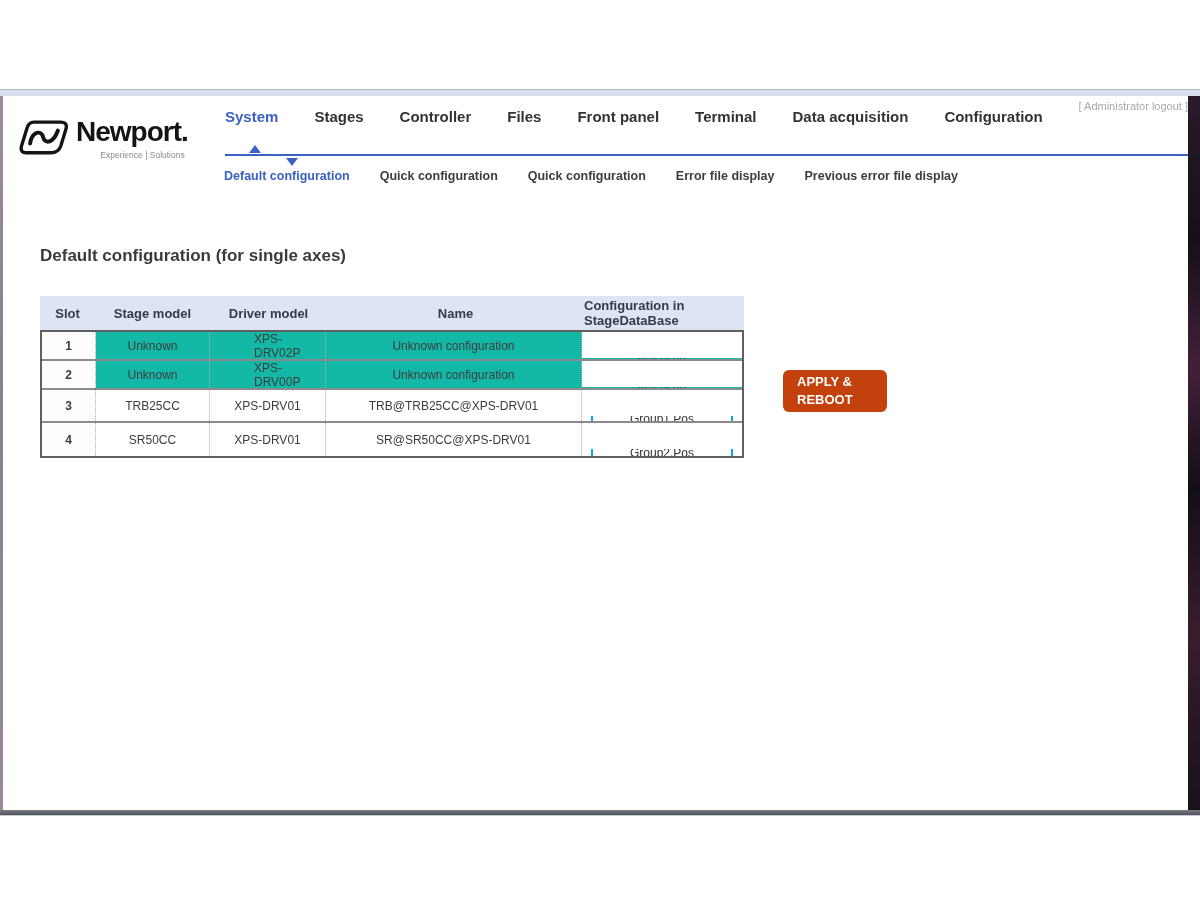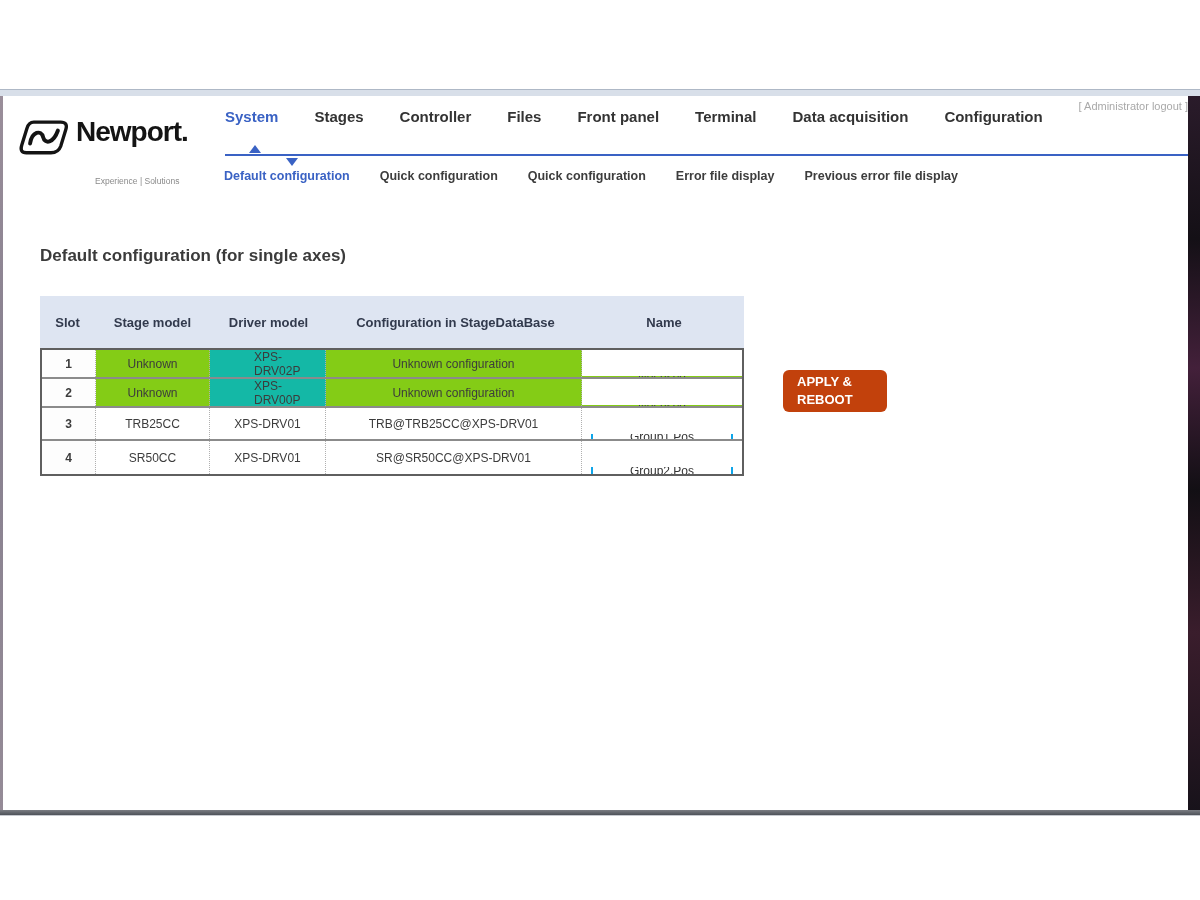--- a/index.html
+++ b/index.html
@@ -15,22 +15,22 @@
   .right-edge { position:absolute; left:1188px; top:96px; width:12px; height:716px;
                 background:linear-gradient(180deg,#2a1b2a 0%,#141016 20%,#43203a 38%,#120f14 55%,#3a1d2c 75%,#17121a 100%); }
   .bottom-bar { position:absolute; left:0; top:810px; width:1200px; height:6px;
                 background:linear-gradient(180deg,#7a7d83,#4e5258); border-bottom:1px solid #c6c9cf; }
 
   
   .logout { position:absolute; top:100px; right:12px; font-size:11px; color:#a9a9a9; }
   .logo-icon { position:absolute; left:18px; top:117px; }
   .brand { position:absolute; left:76px; top:116px; font-size:28px; font-weight:bold;
            color:#141414; letter-spacing:-1px; }
-  .tagline { position:absolute; left:95px; top:150px; width:95px; text-align:left;
-             font-size:8.5px; color:#8a8a8a;margin-top:26px; }
+  .tagline { position:absolute; left:95px; top:150px; width:95px; text-align:center;
+             font-size:8.5px; color:#8a8a8a; }
 
   
   .main-nav { position:absolute; left:225px; top:108px; display:flex; gap:36px; }
   .main-nav a { font-size:15px; font-weight:bold; color:#333333; text-decoration:none; white-space:nowrap; }
   .main-nav a.active { color:#3a62c4; }
   .nav-underline { position:absolute; left:225px; top:154px; width:963px; height:2px; background:#3a62c4; }
   .arrow-up   { position:absolute; left:249px; top:145px; width:0; height:0;
                 border-left:6px solid transparent; border-right:6px solid transparent;
                 border-bottom:8px solid #3a62c4; }
   .arrow-down { position:absolute; left:286px; top:158px; width:0; height:0;
@@ -41,35 +41,35 @@
   .sub-nav { position:absolute; left:224px; top:169px; display:flex; gap:30px; }
   .sub-nav a { font-size:12.5px; font-weight:bold; color:#3d3d3d; text-decoration:none; white-space:nowrap; }
   .sub-nav a.active { color:#3a62c4; }
 
   
   .page-title { position:absolute; left:40px; top:246px; font-size:17px; font-weight:bold; color:#3b3b3b; }
 
   
   .cfg-table { position:absolute; left:40px; top:296px; width:704px; }
   .thead { display:grid; grid-template-columns:55px 115px 117px 257px 160px;
-           height:52px; background:#dee5f2; }
+           height:34px; background:#dee5f2; }
   .thead div { display:flex; align-items:center; justify-content:center;
                font-size:13px; font-weight:bold; color:#323a4d; }
   .tbody { border:2px solid #5f5f5f; background:#ffffff; }
   .trow { display:grid; grid-template-columns:54px 114px 116px 256px 160px;
           border-bottom:2px solid #8b8b8b; }
   .trow:last-child { border-bottom:none; }
   .trow.short { height:29px; }
   .trow.tall  { height:33px; }
   .trow > div { display:flex; align-items:center; justify-content:center;
                 font-size:12px; color:#3c3c3c; border-right:1px dotted #b0b0b0;
                 background:#ffffff; overflow:hidden; }
   .trow > div:last-child { border-right:none;margin-top:26px; }
   .trow .slot { font-weight:bold; background:#fdfdfd; }
-  .trow .yellow { background:#84cc16; }
+  .trow .yellow { background:#14b8a6; }
   .trow .drv-light { background:#14b8a6;padding-left:44px; }
   .name-input { width:142px; height:21px; border:2px solid #0ea5e9; background:#ffffff;
                 text-align:center; font-size:12px; color:#333333;
                 font-family:"Liberation Sans", sans-serif; }
 
   
   .apply-btn { position:absolute; left:783px; top:370px; width:104px; height:42px;
                background:#c2410c; border:none; border-radius:6px; cursor:pointer;
                color:#ffffff; font-family:"Liberation Sans", sans-serif;
                font-size:13px; font-weight:bold; text-align:left; padding-left:14px;
@@ -114,22 +114,22 @@
   <a href="#">Previous error file display</a>
 </nav>
 
 <h1 class="page-title">Default configuration (for single axes)</h1>
 
 <div class="cfg-table">
   <div class="thead">
     <div>Slot</div>
     <div>Stage model</div>
     <div>Driver model</div>
+    <div>Name</div>
     <div>Configuration in StageDataBase</div>
-    <div>Name</div>
   </div>
   <div class="tbody">
 
     <div class="trow short">
       <div class="slot">1</div>
       <div class="yellow">Unknown</div>
       <div class="drv-light">XPS-DRV02P</div>
       <div class="yellow">Unknown configuration</div>
       <div class="yellow">Not used</div>
     </div>

